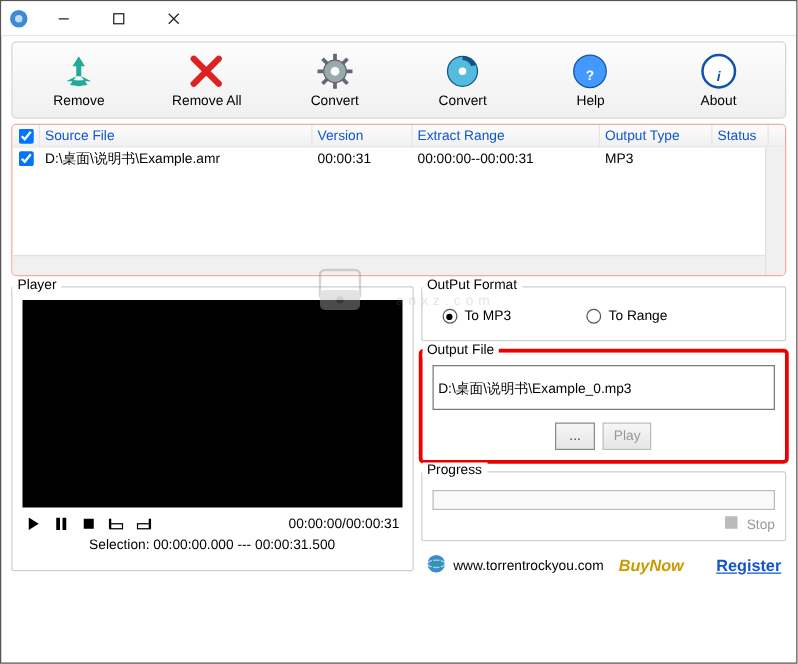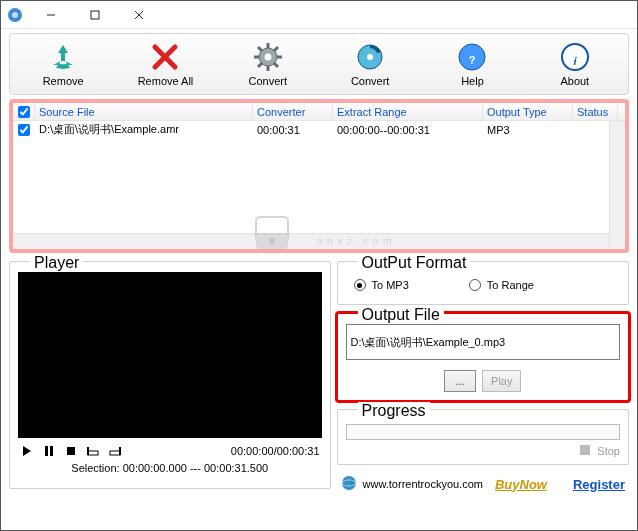--- a/index.html
+++ b/index.html
@@ -6,34 +6,34 @@
 body { background: #fff; width: 638px; height: 531px; position: relative; border: 1px solid #555; }
 .titlebar { height: 28px; display: flex; align-items: center; padding-left: 6px; background: #fff; border-bottom: 1px solid #e5e5e5; }
 .titlebar .app-icon { width: 16px; height: 16px; margin-right: 6px; }
 .titlebar .title { font-size: 12px; color: #000; flex: 1; }
 .winbtn { width: 44px; height: 28px; display: flex; align-items: center; justify-content: center; color: #222; }
 .content { padding: 4px 8px 6px 8px; }
 .toolbar { border: 1px solid #d6d6d6; border-radius: 4px; background: linear-gradient(#fdfdfd,#f0f0f0); display: flex; padding: 4px 2px; margin-bottom: 4px; }
 .tool { flex: 1; display: flex; flex-direction: column; align-items: center; justify-content: center; gap: 2px; padding: 3px 0; }
 .tool .ico { width: 32px; height: 32px; display: flex; align-items: center; justify-content: center; }
 .tool .lbl { font-size: 11px; color: #000; }
-.listbox { border: 4px solid #fca5a5; border-radius: 4px; background: #fff; height: 154px; overflow: hidden; position: relative; }
+.listbox { border: 1px solid #fca5a5; border-radius: 4px; background: #fff; height: 122px; overflow: hidden; position: relative; }
 .list-header { display: flex; height: 18px; border-bottom: 1px solid #e5e5e5; background: linear-gradient(#fdfdfd,#f0f0f0); }
 .cell { border-right: 1px solid #e5e5e5; padding: 1px 4px; display: flex; align-items: center; overflow: hidden; white-space: nowrap; }
 .c-chk { width: 22px; justify-content: center; }
 .c-src { width: 218px; color: #15c; }
 .c-dur { width: 80px; color: #15c; }
 .c-ext { width: 150px; color: #15c; }
 .c-out { width: 90px; color: #15c; }
 .c-sta { width: 45px; color: #15c; }
 .list-row { display: flex; height: 17px; }
 .list-row .cell { border-right: none; color: #000; }
 .lower { display: flex; gap: 6px; margin-top: 8px; }
 .player-frame, .output-format, .output-file, .progress-frame { position: relative; border: 1px solid #d0d0d0; padding: 10px 8px 6px 8px; border-radius: 2px; }
-.frame-title { position: absolute; top: -8px; left: 20px; background: #fff; padding: 0 4px; font-size: 16px; color: #000; }
+.frame-title { position: absolute; top: -8px; left: 0; background: #fff; padding: 0 4px; font-size: 11px; color: #000; }
 .player-frame { width: 322px; height: 228px; }
 .video { background: #000; width: 100%; height: 166px; }
 .pctrl { display: flex; align-items: center; gap: 8px; padding: 6px 2px 2px 2px; }
 .pbtn { width: 14px; height: 14px; display: flex; align-items: center; justify-content: center; color: #000; }
 .ptime { margin-left: auto; font-size: 11px; color: #000; }
 .psel { text-align: center; font-size: 11px; color: #000; margin-top: 2px; }
 .rightcol { flex: 1; display: flex; flex-direction: column; gap: 8px; }
 .output-format { height: 44px; display: flex; align-items: center; gap: 60px; padding-left: 16px; }
 .radio { display: flex; align-items: center; gap: 6px; }
 .radio .dot { width: 12px; height: 12px; border: 1px solid #555; border-radius: 50%; display: flex; align-items: center; justify-content: center; }
@@ -43,21 +43,21 @@
 .ofbtns { display: flex; justify-content: flex-end; gap: 6px; }
 .smbtn { height: 22px; min-width: 32px; padding: 0 8px; border: 1px solid #8a8a8a; background: linear-gradient(#f6f6f6,#e6e6e6); font-size: 11px; color: #444; }
 .smbtn.dis { color: #9a9a9a; border-color: #bcbcbc; }
 .redbox { outline: 3px solid #e00; outline-offset: -1px; align-items: center; }
 .progress-frame { height: 56px; }
 .pbar { height: 16px; border: 1px solid #bcbcbc; background: #fafafa; margin-top: 4px; }
 .stoprow { display: flex; justify-content: flex-end; align-items: center; gap: 6px; margin-top: 4px; color: #9a9a9a; }
 .footer { display: flex; align-items: center; gap: 6px; padding: 0 4px; margin-top: 2px; }
 .footer .url { font-size: 11px; color: #000; }
 .footer .spacer { flex: 1; }
-.buynow { color: #c90; font-weight: bold; font-style: italic; font-size: 13px; text-decoration: underline; }
+.buynow { color: #c90; font-weight: bold; font-style: italic; font-size: 13px; }
 .register { color: #15c; font-weight: bold; font-size: 13px; text-decoration: underline; }
 .wm { position: absolute; top: 210px; left: 0; right: 0; text-align: center; font-size: 38px; letter-spacing: 4px; color: rgba(130,130,130,0.22); pointer-events: none; font-weight: 500; }
 .scroll-v { position:absolute; right:0; top:18px; bottom:0; width:16px; background:#f0f0f0; border-left:1px solid #e0e0e0;}
 .scroll-h { position:absolute; left:0; right:16px; bottom:0; height:16px; background:#f0f0f0; border-top:1px solid #e0e0e0;}
 input[type=checkbox]{width:12px;height:12px;}
 </style>
 </head>
 <body>
 
 <div class="titlebar">
@@ -155,21 +155,21 @@
       <span class="lbl">About</span>
     </div>
   </div>
 
   <div class="listbox">
     <div class="list-header">
       <div class="cell c-chk">
           <input type="checkbox" checked="" style="">
         </div>
       <div class="cell c-src">Source File</div>
-      <div class="cell c-dur">Converter</div>
+      <div class="cell c-dur">Version</div>
       <div class="cell c-ext">Extract Range</div>
       <div class="cell c-out">Output Type</div>
       <div class="cell c-sta">Status</div>
     </div>
     <div class="list-row">
       <div class="cell c-chk">
           <input type="checkbox" checked="" style="">
         </div>
       <div class="cell c-src">D:\桌面\说明书\Example.amr</div>
       <div class="cell c-dur">00:00:31</div>

